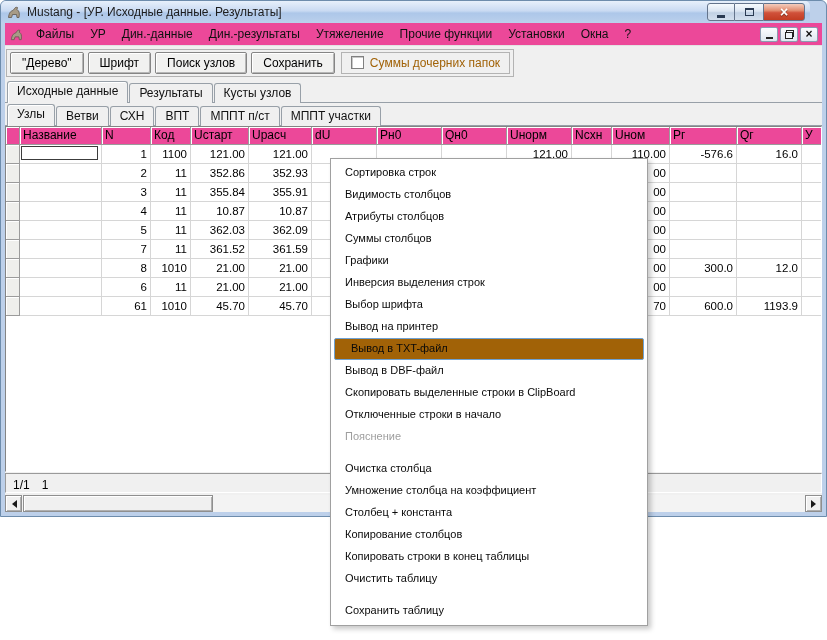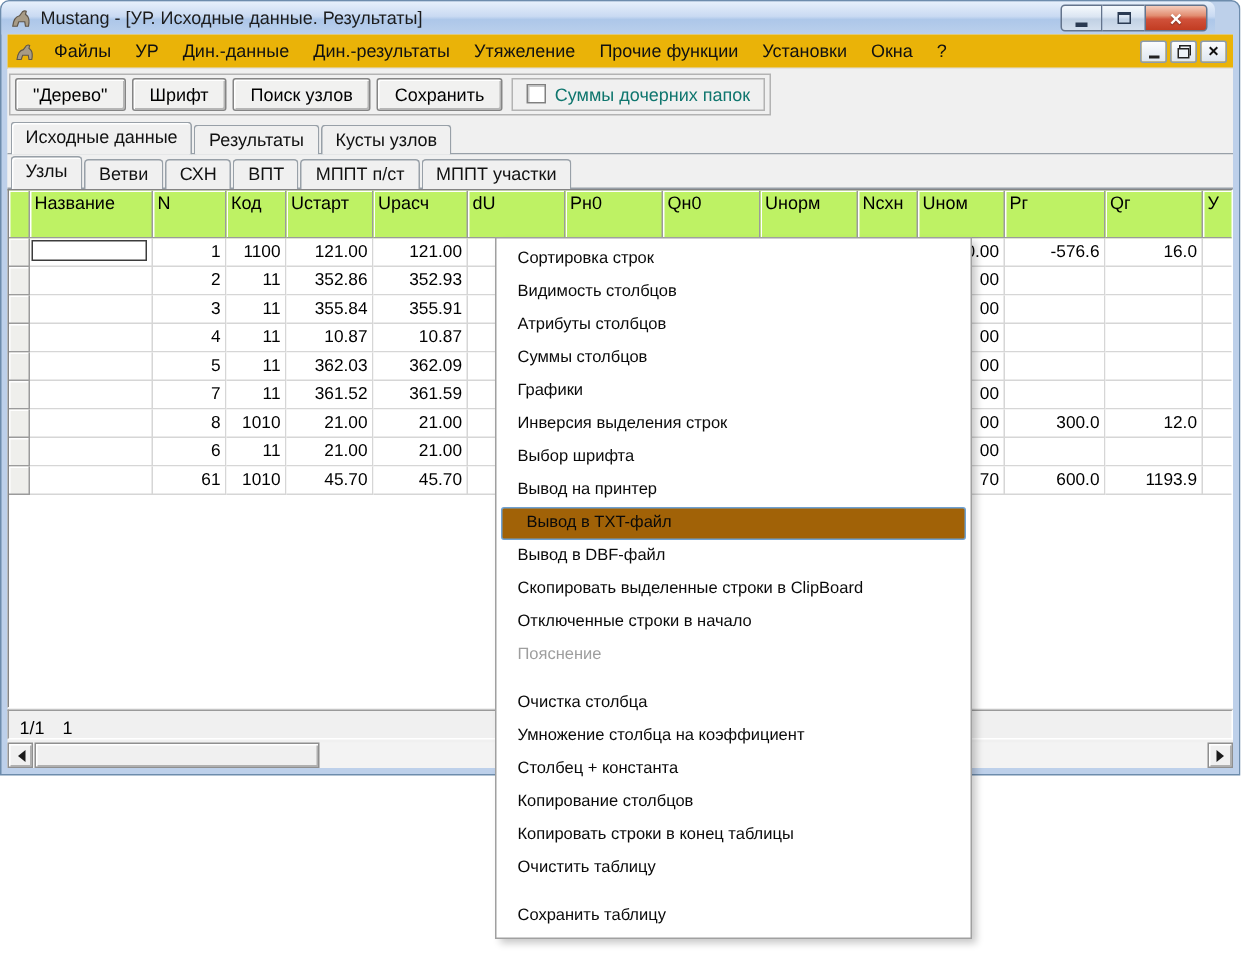--- a/index.html
+++ b/index.html
@@ -27,21 +27,21 @@
   .g-minbar { width:8px; height:3px; background:#2a3a52; margin-top:8px; }
   .g-maxrect { width:9px; height:8px; border:1px solid #2a3a52; border-top:2px solid #2a3a52; }
   .winbtn.close::before { content:"×"; color:#fff; font-weight:bold; font-size:14px;
             line-height:1; text-shadow:0 1px 1px rgba(0,0,0,.45); }
 
   .client { position:absolute; top:22px; left:4px; right:4px; bottom:4px;
             background:#f0f0f0; display:flex; flex-direction:column; }
 
   
   .menubar { height:23px; display:flex; align-items:center; padding:0 4px;
-             background:#eab308; border-bottom:1px solid #e2e2e2; }
+             background:#ec4899; border-bottom:1px solid #e2e2e2; }
   .menubar .mdi-ico { width:15px; height:15px; margin-right:4px; flex:0 0 auto; }
   .mitem { font-size:12px; color:#111; padding:2px 8px; white-space:nowrap; }
   .mdi-controls { margin-left:auto; display:flex; }
   .mdibtn { width:18px; height:15px; border:1px solid #8b9bb0; border-radius:2px;
             margin-left:2px; display:flex; align-items:center; justify-content:center;
             background:linear-gradient(#fbfcfe,#dee6ef); }
   .mdibtn.min::before { content:""; width:7px; height:2px; background:#222; margin-top:7px; }
   .restore-glyph { position:relative; width:9px; height:9px; }
   .restore-glyph::before { content:""; position:absolute; right:0; top:0; width:6px; height:5px; border:1px solid #222; }
   .restore-glyph::after { content:""; position:absolute; left:0; bottom:0; width:6px; height:5px; border:1px solid #222; background:#eef3f8; }
@@ -52,38 +52,38 @@
   .tool-panel { display:flex; align-items:center; gap:4px; border:1px solid #b3b3b3;
                 padding:2px 3px; background:#f0f0f0; }
   .tbtn { height:22px; padding:0 11px; font-size:12px; color:#000; background:#f1f1f0;
           border:1px solid #858585; border-radius:2px; white-space:nowrap;
           box-shadow:inset 1px 1px 0 #fff, inset -1px -1px 0 #b6b6b6;
           display:flex; align-items:center; }
   .chk-panel { height:22px; display:flex; align-items:center; gap:6px; padding:0 9px;
                border:1px solid #b3b3b3; margin-left:2px; }
   .chk { width:13px; height:13px; background:#fff; border:1px solid #808080;
          box-shadow:inset 1px 1px 0 #c8c8c8; }
-  .chk-label { font-size:12px; color:#0f766e; white-space:nowrap; }
+  .chk-label { font-size:12px; color:#a16207; white-space:nowrap; }
 
   
   .tabrow { display:flex; align-items:flex-end; padding:2px 2px 0 2px;
             border-bottom:1px solid #98a0a8; background:#f0f0f0; }
   .tabrow.row1 { height:24px; }
   .tabrow.row2 { height:23px; }
   .tab { font-size:12px; color:#111; padding:2px 9px 3px; background:#f0f0f0;
          border:1px solid #98a0a8; border-bottom:none; border-radius:3px 3px 0 0;
          position:relative; top:1px; margin-right:1px; white-space:nowrap; }
   .tab.active { top:0; z-index:2; padding-bottom:5px; margin-bottom:-1px;
                 box-shadow:inset 1px 1px 0 #fff; }
 
   
   .gridarea { flex:1; overflow:hidden; background:#fff; position:relative;
               border:1px solid; border-color:#848484 #fff #fff #848484; }
   .thead, .trow { display:flex; }
-  .hcell { height:32px; background:#bef264; border-right:1px solid #9b9b9b;
+  .hcell { height:18px; background:#ec4899; border-right:1px solid #9b9b9b;
            border-bottom:1px solid #9b9b9b; box-shadow:inset 1px 1px 0 #fff;
            font-size:12px; color:#000; padding:1px 0 0 3px; overflow:hidden;
            white-space:nowrap; flex:0 0 auto; }
   .cell { height:19px; background:#fff; border-right:1px solid #d6d6d6;
           border-bottom:1px solid #d6d6d6; font-size:11.5px; color:#000;
           text-align:right; padding:3px 3px 0 0; white-space:nowrap; overflow:hidden;
           flex:0 0 auto; }
   .cell.sel { background:#efefec; border-right:1px solid #9b9b9b;
               border-bottom:1px solid #9b9b9b; box-shadow:inset 1px 1px 0 #fff; }
   .cell.tleft { text-align:left; padding:3px 0 0 3px; position:relative; }

